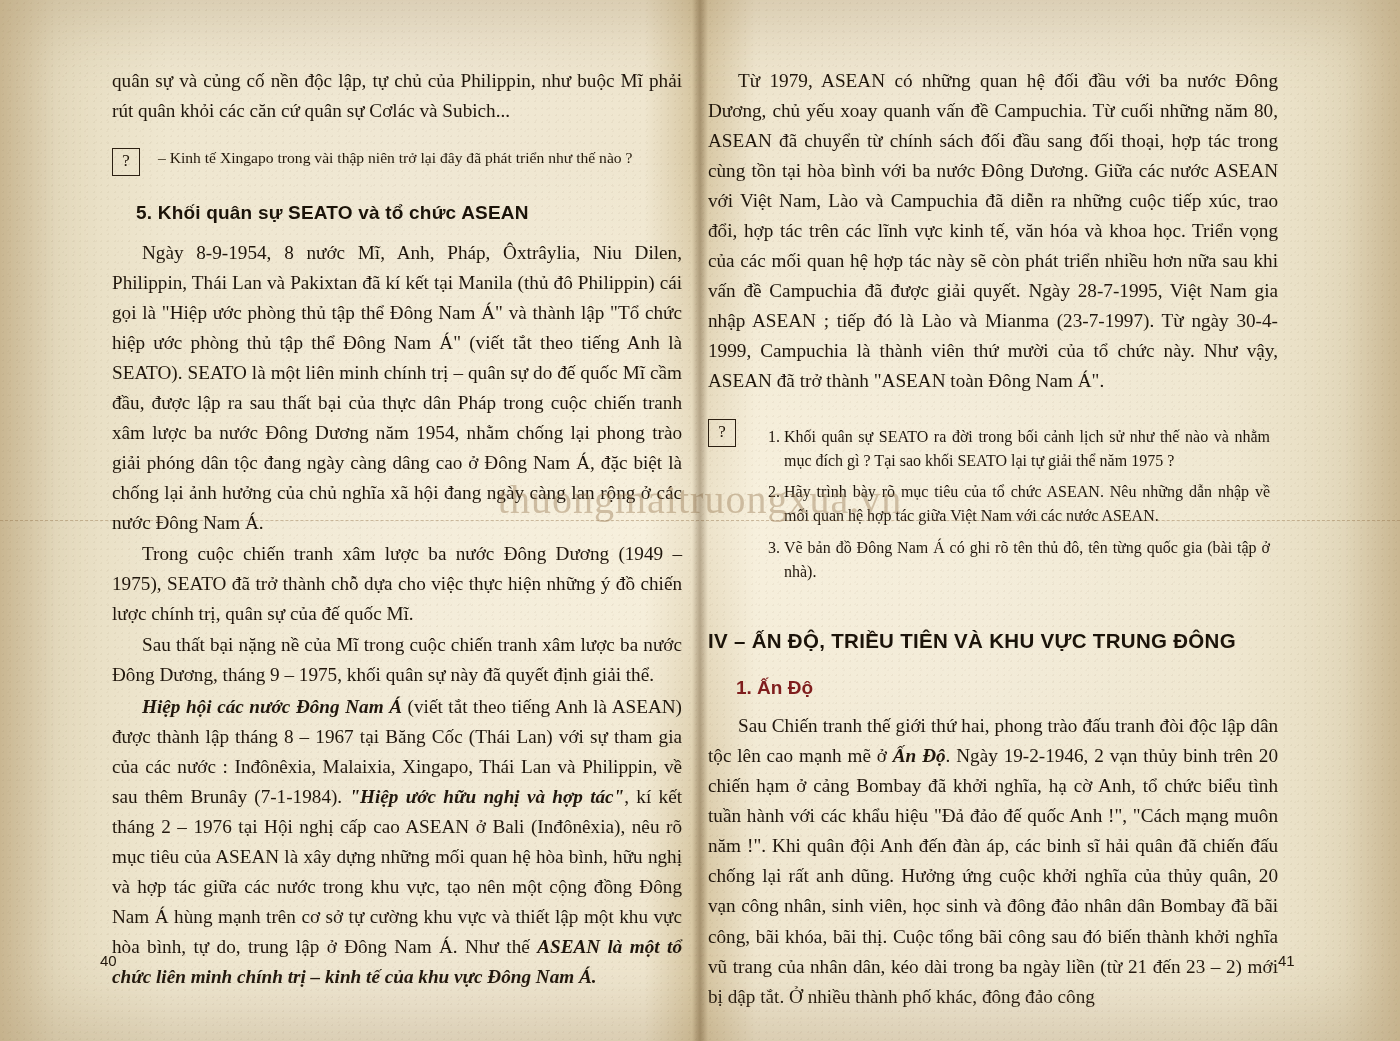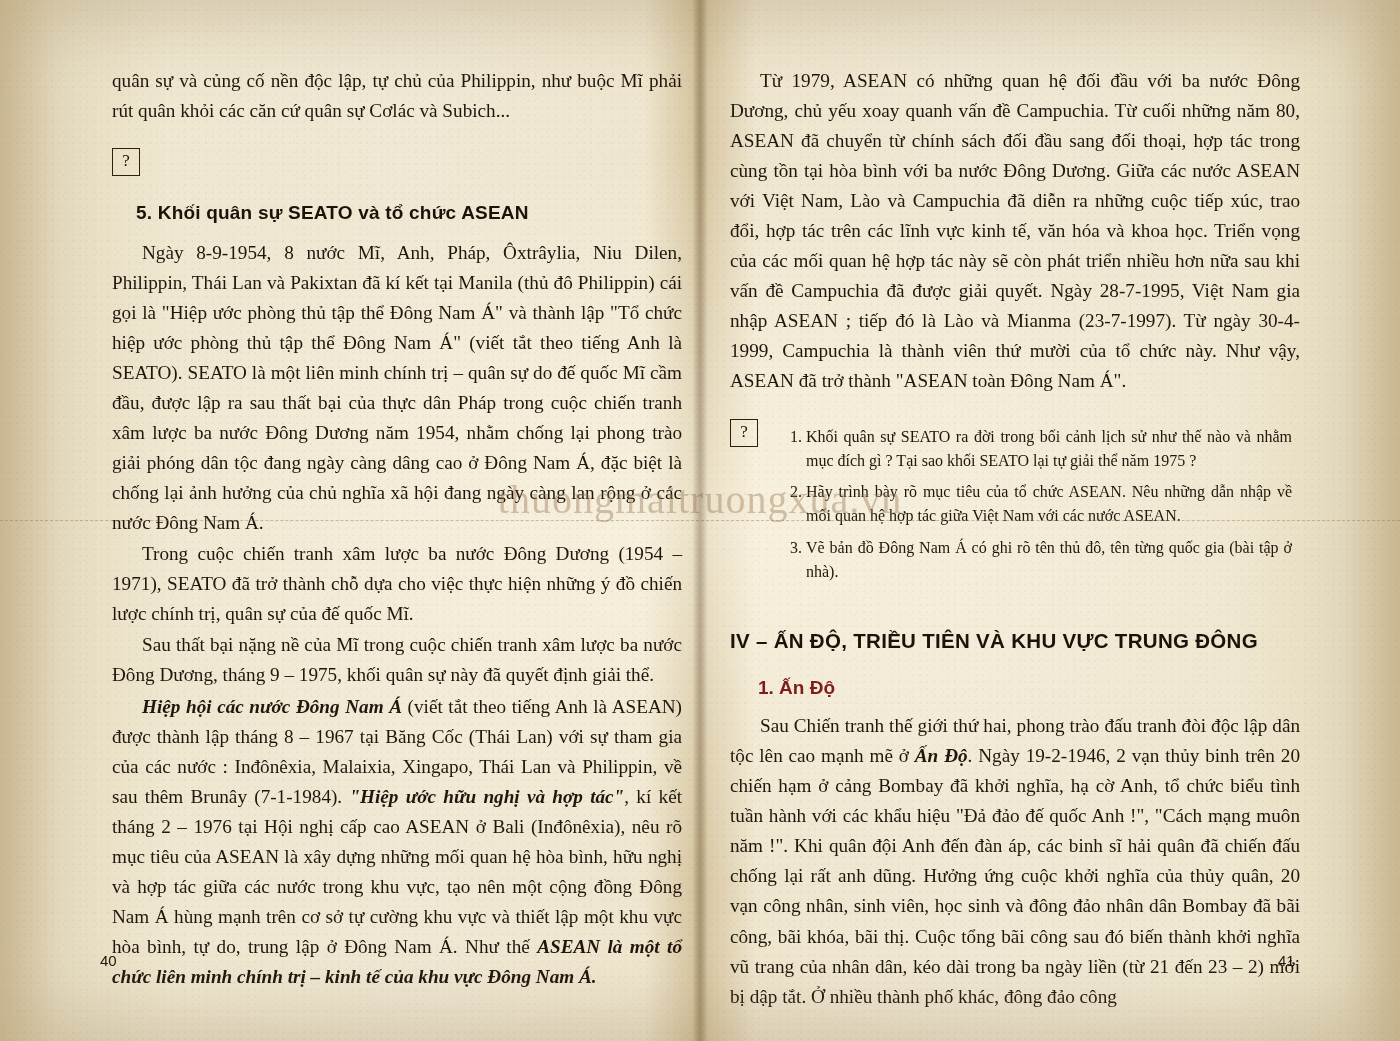--- a/index.html
+++ b/index.html
@@ -77,21 +77,21 @@
     position: absolute;
     top: 66px;
     width: 570px;
     font-size: 19.2px;
     line-height: 1.565;
     color: #20160c;
     text-align: justify;
     text-justify: inter-word;
   }
   .col-left { left: 100px; margin-left: 12px; }
-  .col-right { left: 730px; }
+  .col-right { left: 708px; }
 
   p { margin: 0 0 1px 0; }
   p.ind { text-indent: 30px; }
 
   h3.section {
     font-family: "Liberation Sans", sans-serif;
     font-weight: bold;
     font-size: 19px;
     margin: 22px 0 10px 24px;
     color: #1b1309;
@@ -161,26 +161,27 @@
 <body>
 
 <div class="paper"></div>
 <div class="grain"></div>
 
 <div class="col col-left">
   <p>quân sự và củng cố nền độc lập, tự chủ của Philippin, như buộc Mĩ phải rút quân khỏi các căn cứ quân sự Cơlác và Subich...</p>
 
   <div class="qblock">
     <div class="qmark">?</div>
+    <div class="qtext">– Kinh tế Xingapo trong vài thập niên trở lại đây đã phát triển như thế nào ?</div>
   </div>
 
   <h3 class="section">5. Khối quân sự SEATO và tổ chức ASEAN</h3>
 
   <p class="ind">Ngày 8-9-1954, 8 nước Mĩ, Anh, Pháp, Ôxtrâylia, Niu Dilen, Philippin, Thái Lan và Pakixtan đã kí kết tại Manila (thủ đô Philippin) cái gọi là "Hiệp ước phòng thủ tập thể Đông Nam Á" và thành lập "Tổ chức hiệp ước phòng thủ tập thể Đông Nam Á" (viết tắt theo tiếng Anh là SEATO). SEATO là một liên minh chính trị – quân sự do đế quốc Mĩ cầm đầu, được lập ra sau thất bại của thực dân Pháp trong cuộc chiến tranh xâm lược ba nước Đông Dương năm 1954, nhằm chống lại phong trào giải phóng dân tộc đang ngày càng dâng cao ở Đông Nam Á, đặc biệt là chống lại ảnh hưởng của chủ nghĩa xã hội đang ngày càng lan rộng ở các nước Đông Nam Á.</p>
-  <p class="ind">Trong cuộc chiến tranh xâm lược ba nước Đông Dương (1954 – 1971), SEATO đã trở thành chỗ dựa cho việc thực hiện những ý đồ chiến lược chính trị, quân sự của đế quốc Mĩ.</p>
+  <p class="ind">Trong cuộc chiến tranh xâm lược ba nước Đông Dương (1949 – 1975), SEATO đã trở thành chỗ dựa cho việc thực hiện những ý đồ chiến lược chính trị, quân sự của đế quốc Mĩ.</p>
   <p class="ind">Sau thất bại nặng nề của Mĩ trong cuộc chiến tranh xâm lược ba nước Đông Dương, tháng 9 – 1975, khối quân sự này đã quyết định giải thể.</p>
 
   <p class="ind">
     <span class="ital">Hiệp hội các nước Đông Nam Á</span><span> (viết tắt theo tiếng Anh là ASEAN) được thành lập tháng 8 – 1967 tại Băng Cốc (Thái Lan) với sự tham gia của các nước : Inđônêxia, Malaixia, Xingapo, Thái Lan và Philippin, về sau thêm Brunây (7-1-1984). </span><span class="ital">"Hiệp ước hữu nghị và hợp tác"</span><span>, kí kết tháng 2 – 1976 tại Hội nghị cấp cao ASEAN ở Bali (Inđônêxia), nêu rõ mục tiêu của ASEAN là xây dựng những mối quan hệ hòa bình, hữu nghị và hợp tác giữa các nước trong khu vực, tạo nên một cộng đồng Đông Nam Á hùng mạnh trên cơ sở tự cường khu vực và thiết lập một khu vực hòa bình, tự do, trung lập ở Đông Nam Á. Như thế </span><span class="ital">ASEAN là một tổ chức liên minh chính trị – kinh tế của khu vực Đông Nam Á.</span>
   </p>
 </div>
 
 <div class="col col-right">
   <p class="ind">Từ 1979, ASEAN có những quan hệ đối đầu với ba nước Đông Dương, chủ yếu xoay quanh vấn đề Campuchia. Từ cuối những năm 80, ASEAN đã chuyển từ chính sách đối đầu sang đối thoại, hợp tác trong cùng tồn tại hòa bình với ba nước Đông Dương. Giữa các nước ASEAN với Việt Nam, Lào và Campuchia đã diễn ra những cuộc tiếp xúc, trao đổi, hợp tác trên các lĩnh vực kinh tế, văn hóa và khoa học. Triển vọng của các mối quan hệ hợp tác này sẽ còn phát triển nhiều hơn nữa sau khi vấn đề Campuchia đã được giải quyết. Ngày 28-7-1995, Việt Nam gia nhập ASEAN ; tiếp đó là Lào và Mianma (23-7-1997). Từ ngày 30-4-1999, Campuchia là thành viên thứ mười của tổ chức này. Như vậy, ASEAN đã trở thành "ASEAN toàn Đông Nam Á".</p>
 

